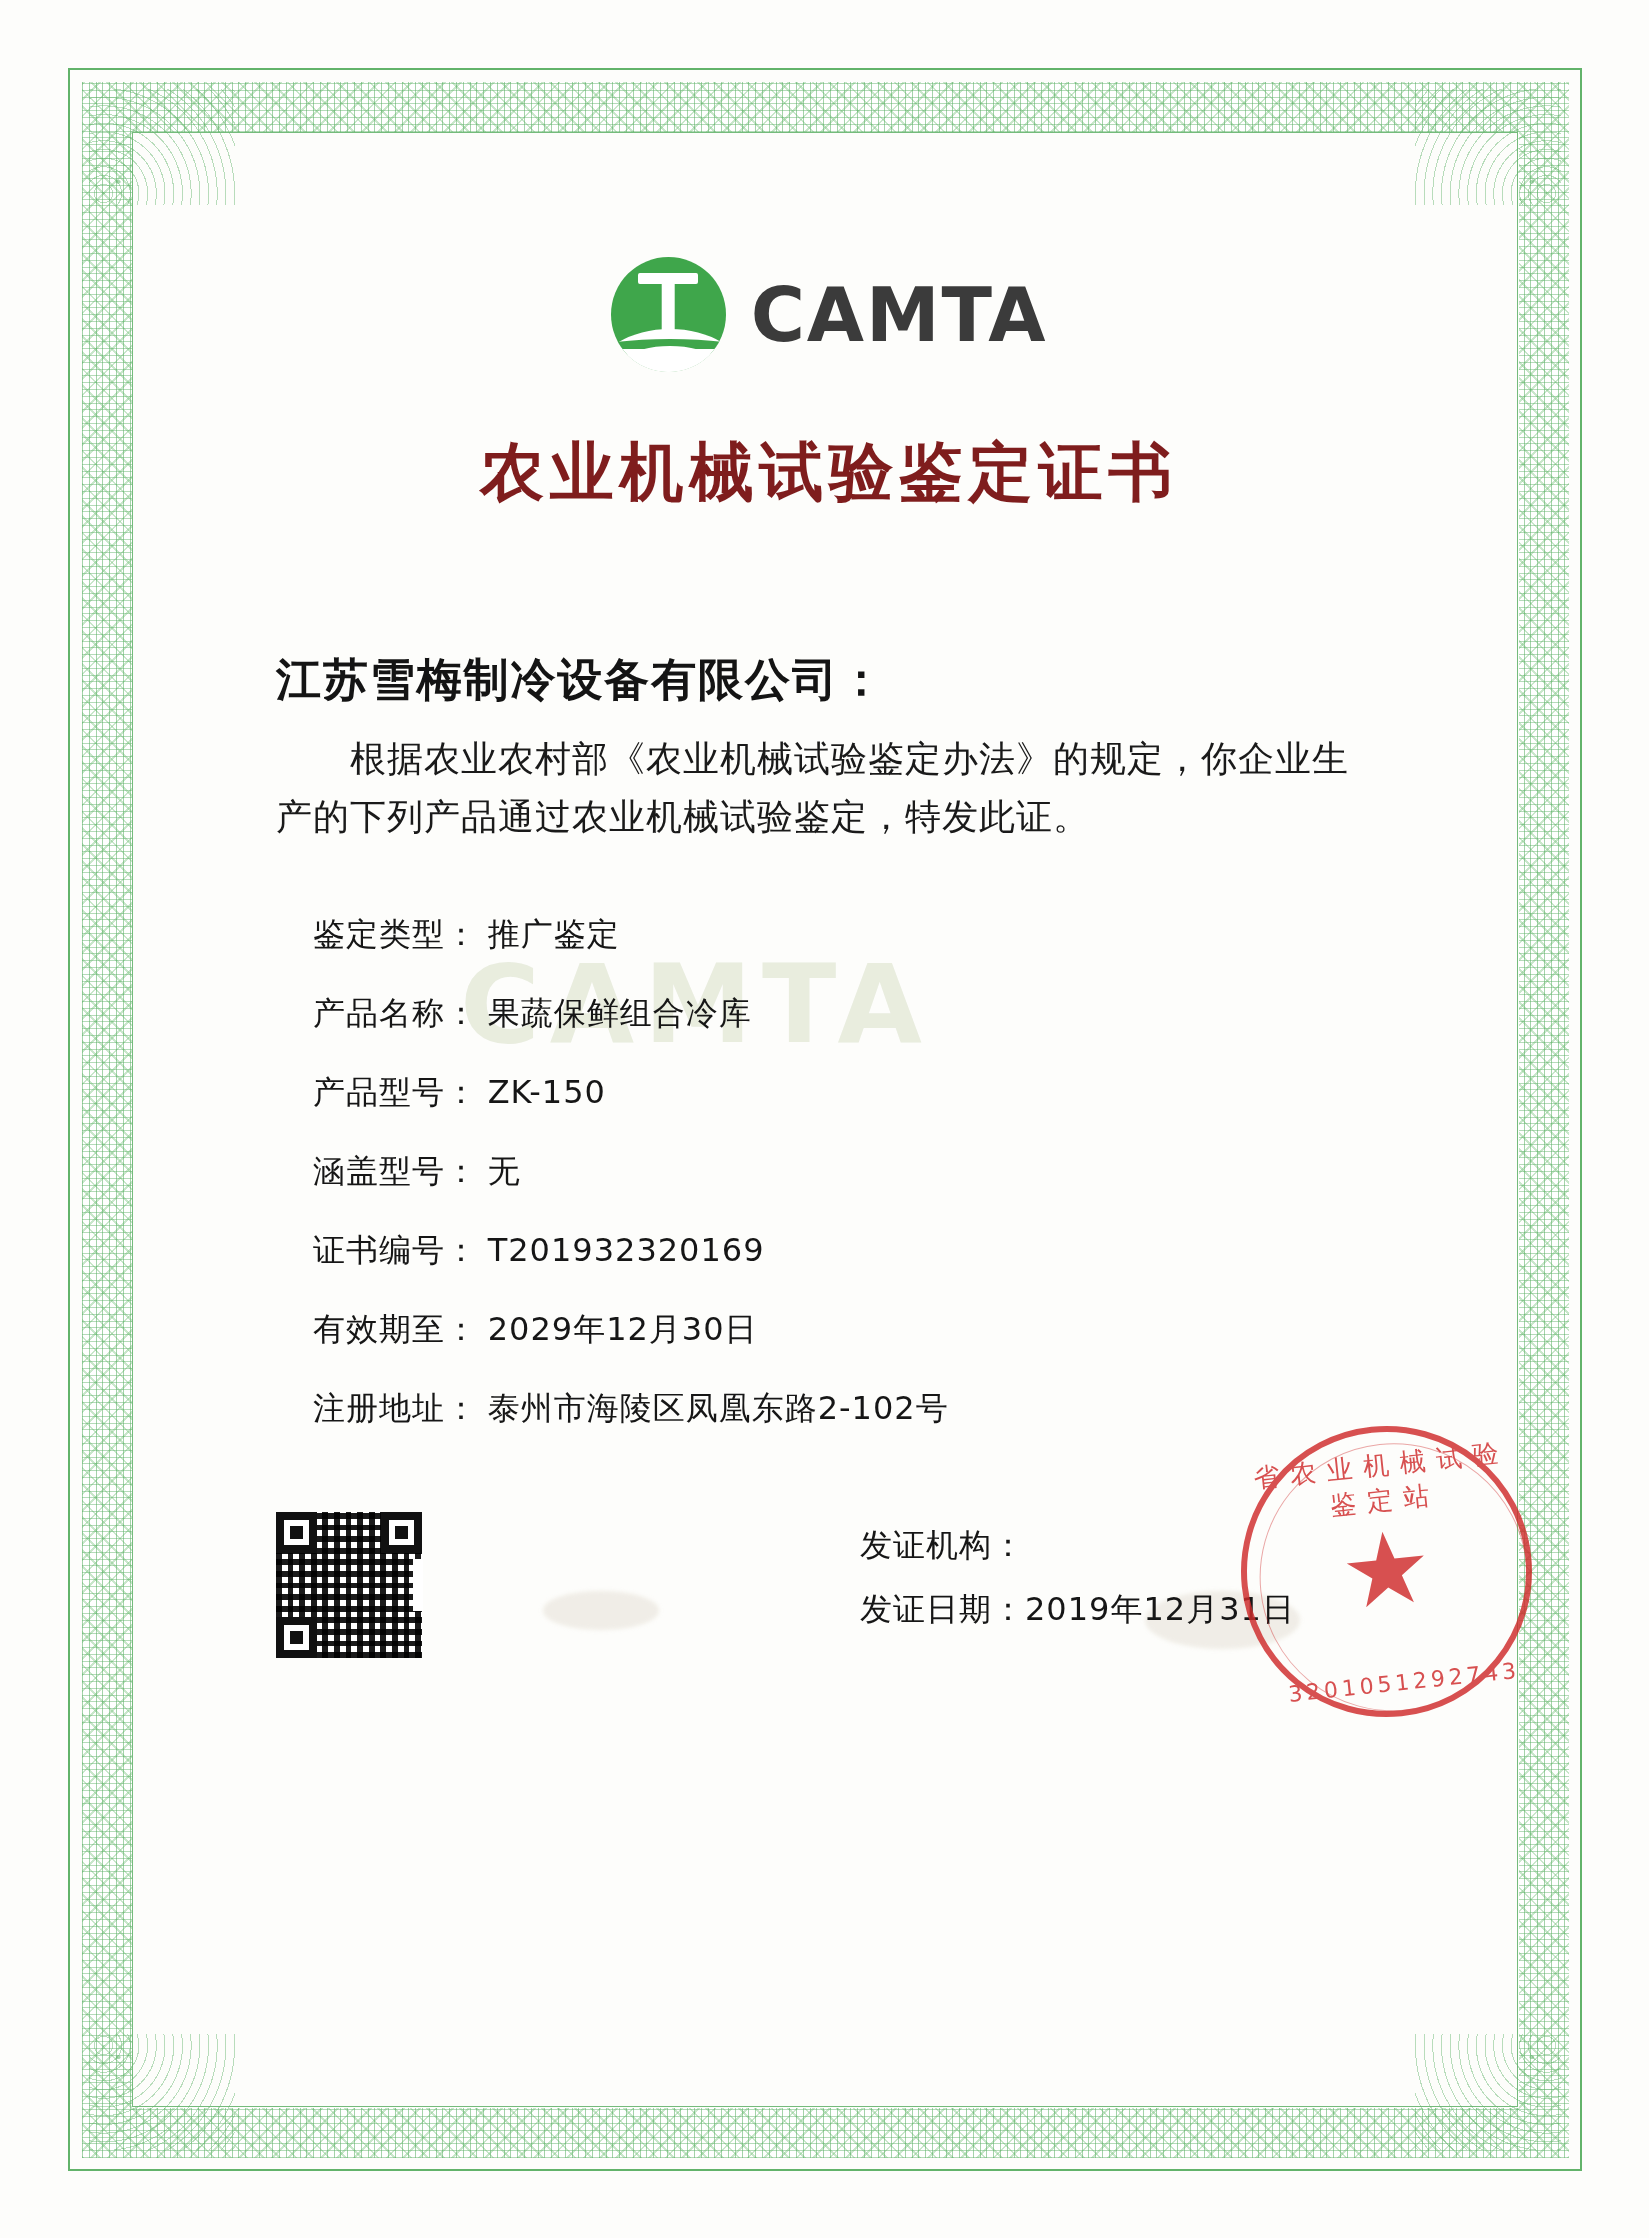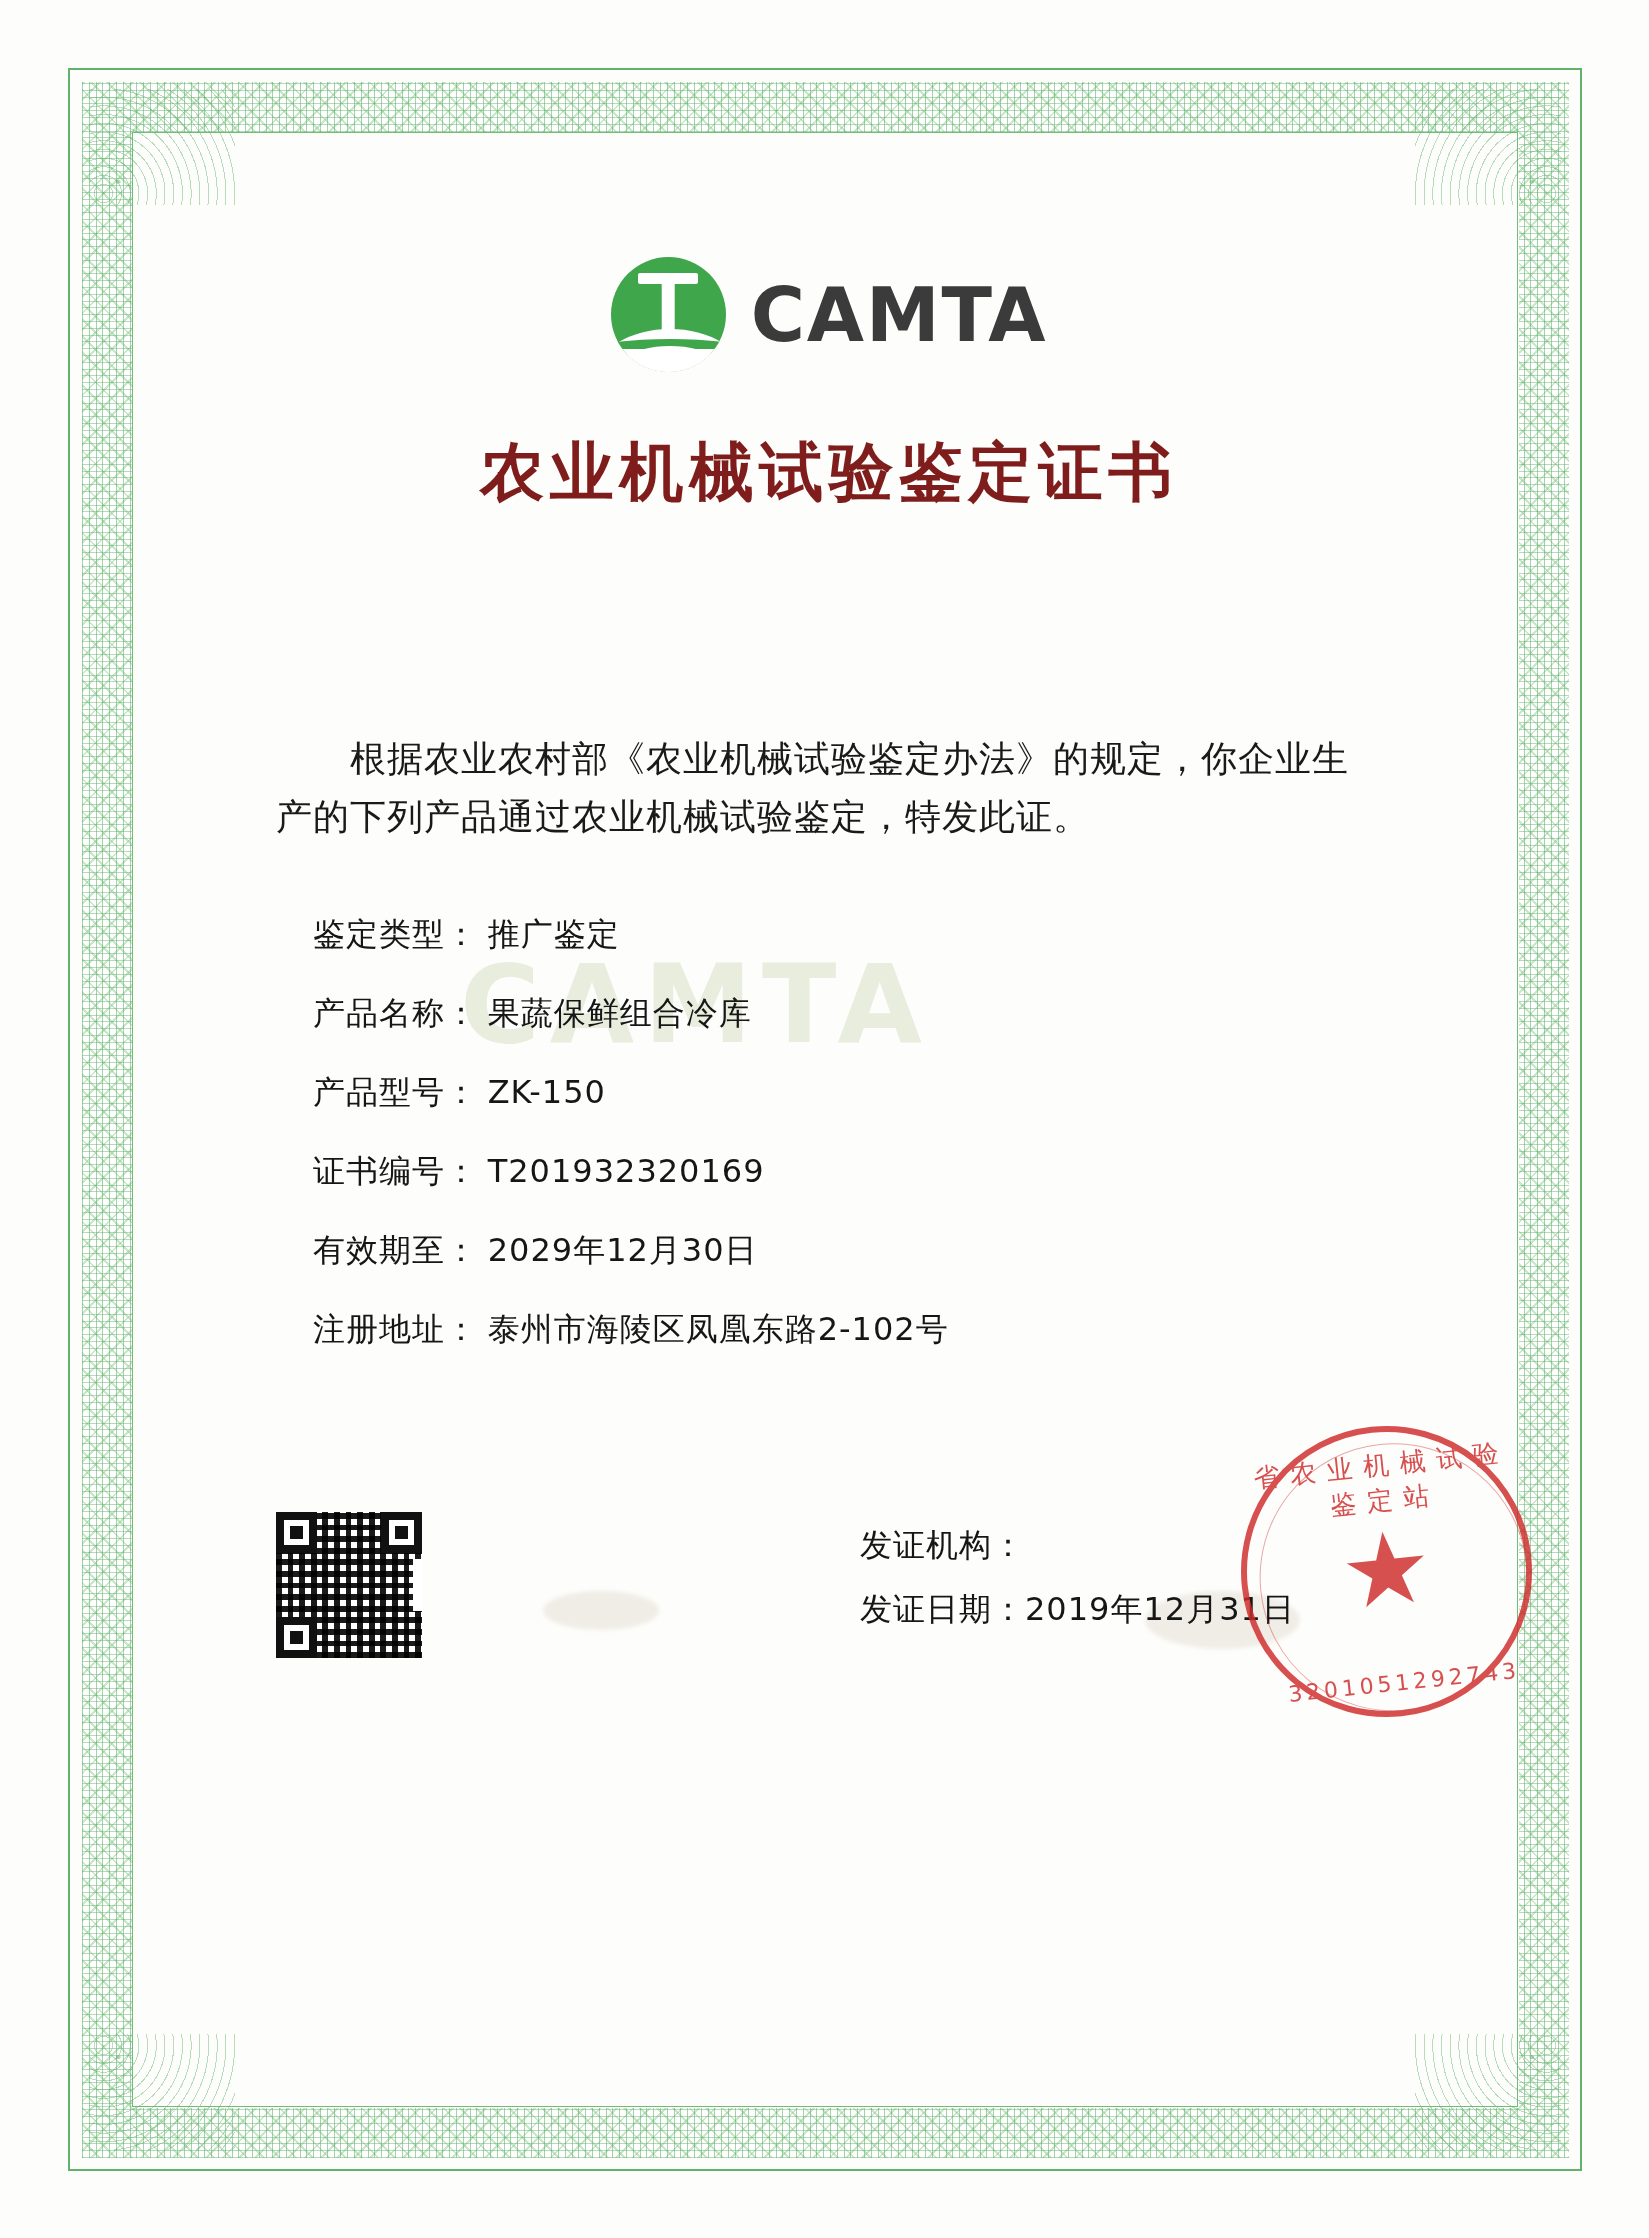--- a/index.html
+++ b/index.html
@@ -354,37 +354,42 @@
         <div class="leafgap"></div>
         <div class="wave2"></div>
       </div>
       <div class="logo-text">
         <span>CAMTA</span>
       </div>
     </div>
 
     <div class="cert-title">农业机械试验鉴定证书</div>
 
+    <div class="addressee">江苏雪梅制冷设备有限公司：</div>
 
     <div class="para">根据农业农村部《农业机械试验鉴定办法》的规定，你企业生产的下列产品通过农业机械试验鉴定，特发此证。</div>
 
     <div class="watermark">CAMTA</div>
 
     <div class="fields">
       <div class="field-row">
         <span class="field-label">鉴定类型：</span>
         <span class="field-value">推广鉴定</span>
       </div>
       <div class="field-row">
         <span class="field-label">产品名称：</span>
         <span class="field-value">果蔬保鲜组合冷库</span>
       </div>
       <div class="field-row">
         <span class="field-label">产品型号：</span>
         <span class="field-value">ZK-150</span>
+      </div>
+      <div class="field-row">
+        <span class="field-label">涵盖型号：</span>
+        <span class="field-value">无</span>
       </div>
       <div class="field-row">
         <span class="field-label">证书编号：</span>
         <span class="field-value">T201932320169</span>
       </div>
       <div class="field-row">
         <span class="field-label">有效期至：</span>
         <span class="field-value">2029年12月30日</span>
       </div>
       <div class="field-row">

